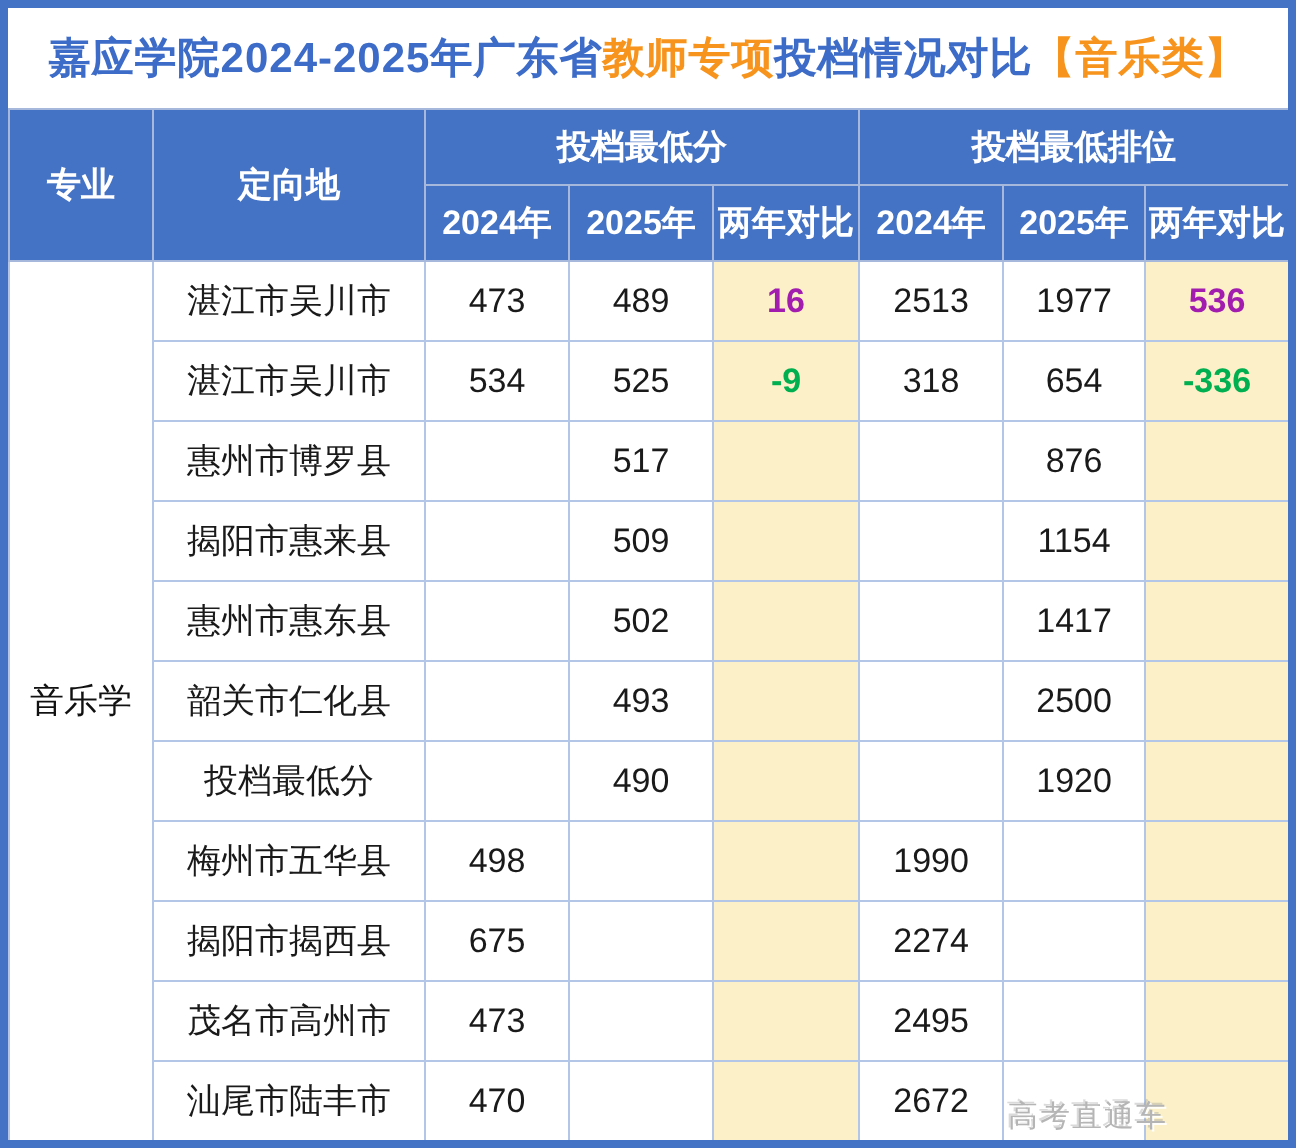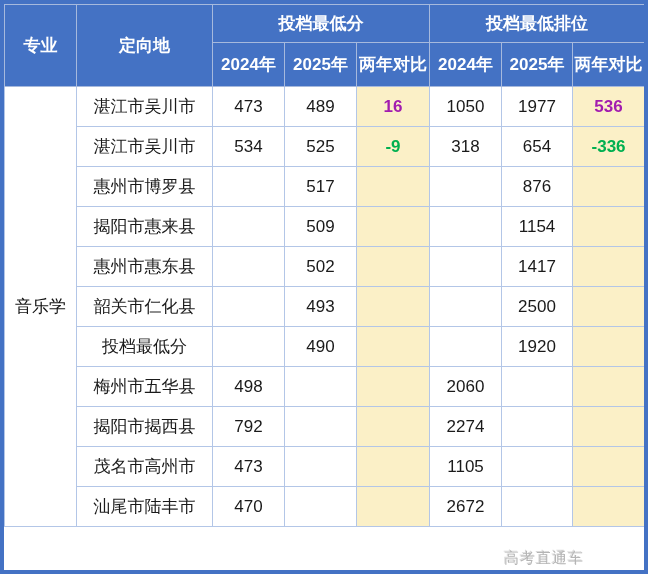--- a/index.html
+++ b/index.html
@@ -48,21 +48,21 @@
   th {
     background: #4472c4;
     color: #ffffff;
     font-weight: bold;
     font-size: 17px;
     text-align: center;
     vertical-align: middle;
     border: 1px solid #a6b9dd;
   }
   tr.group-row th { height: 38px; }
-  tr.sub-row th   { height: 44px; }
+  tr.sub-row th   { height: 38px; }
 
   td {
     height: 40px;
     text-align: center;
     vertical-align: middle;
     font-size: 17px;
     color: #1a1a1a;
     border: 1px solid #b3c6e7;
     background: #ffffff;
     overflow: hidden;
@@ -84,20 +84,26 @@
     pointer-events: none;
     white-space: nowrap;
     text-align: center;
   }
 </style>
 </head>
 <body>
 
 <div class="card">
 
+  <div class="title-bar">
+    <span class="t t-blue">嘉应学院2024-2025年广东省</span>
+      <span class="t t-orange">教师专项</span>
+      <span class="t t-blue">投档情况对比</span>
+      <span class="t t-orange">【音乐类】</span>
+  </div>
 
   <table class="grid">
     <colgroup>
       <col class="c-major">
         <col class="c-district">
       <col class="c-s2024">
         <col class="c-s2025">
         <col class="c-sdiff">
       <col class="c-r2024">
         <col class="c-r2025">
@@ -119,21 +125,21 @@
       <th>2025年</th>
       <th>两年对比</th>
     </tr>
 
     <tr>
       <td class="major-cell" rowspan="11">音乐学</td>
       <td>湛江市吴川市</td>
       <td>473</td>
       <td>489</td>
       <td class="diff red">16</td>
-      <td>1050</td>
+      <td>2513</td>
       <td>1977</td>
       <td class="diff red">536</td>
     </tr>
 
     <tr>
       <td>湛江市吴川市</td>
       <td>534</td>
       <td>525</td>
       <td class="diff green">-9</td>
       <td>318</td>
@@ -189,41 +195,41 @@
       <td></td>
       <td>1920</td>
       <td class="diff"></td>
     </tr>
 
     <tr>
       <td>梅州市五华县</td>
       <td>498</td>
       <td></td>
       <td class="diff"></td>
-      <td>2060</td>
+      <td>1990</td>
       <td></td>
       <td class="diff"></td>
     </tr>
 
     <tr>
       <td>揭阳市揭西县</td>
-      <td>792</td>
+      <td>675</td>
       <td></td>
       <td class="diff"></td>
       <td>2274</td>
       <td></td>
       <td class="diff"></td>
     </tr>
 
     <tr>
       <td>茂名市高州市</td>
       <td>473</td>
       <td></td>
       <td class="diff"></td>
-      <td>1105</td>
+      <td>2495</td>
       <td></td>
       <td class="diff"></td>
     </tr>
 
     <tr>
       <td>汕尾市陆丰市</td>
       <td>470</td>
       <td></td>
       <td class="diff"></td>
       <td>2672</td>

